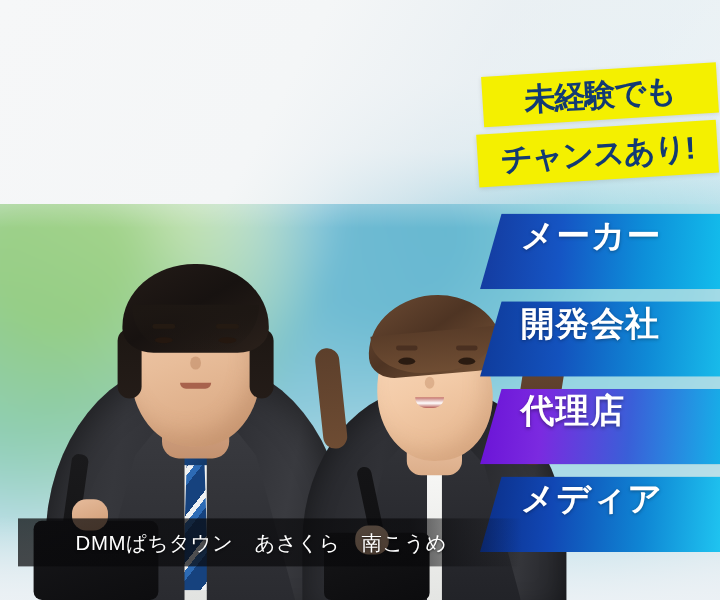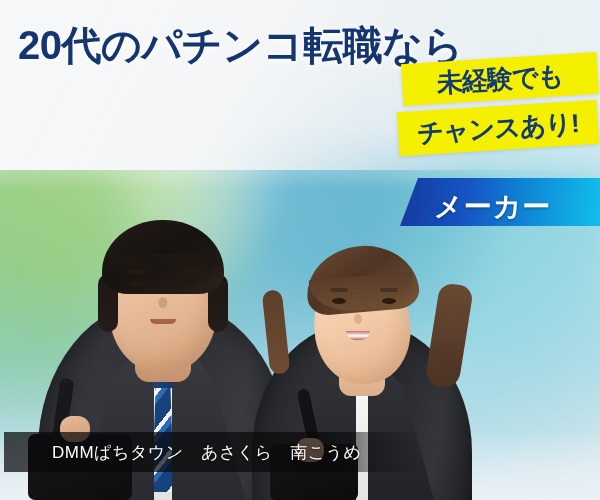--- a/index.html
+++ b/index.html
@@ -235,38 +235,38 @@
     white-space:nowrap;letter-spacing:-1px;
     display:flex;align-items:center;justify-content:center;
     box-shadow:0 1px 4px rgba(0,0,0,.12);
   }
   .badge-1{left:4px;top:0;width:196px;height:42px;transform:rotate(-3.6deg);}
   .badge-2{left:0;top:48px;width:200px;height:44px;transform:rotate(-3.6deg);}
 
   
   .tabs{position:absolute;right:0;top:178px;width:200px;}
   .tab{
-    position:relative;height:48px;margin-bottom:10px;width:200px;
+    position:relative;height:63px;margin-bottom:10px;width:200px;
     clip-path:polygon(18px 0,100% 0,100% 100%,0 100%);
-    display:flex;align-items:flex-end;
+    display:flex;align-items:flex-start;
     box-shadow:0 2px 6px rgba(0,0,0,.18);
   }
   .tab-label{
     margin-left:34px;color:#fff;font-size:28px;font-weight:700;letter-spacing:1px;
     text-shadow:0 1px 3px rgba(0,0,0,.35);white-space:nowrap;
   }
   .tab-0{background:linear-gradient(95deg,#143a9e 0%,#1555c4 34%,#0d8fd9 68%,#13bdec 100%);}
   .tab-1{background:linear-gradient(95deg,#3a12c9 0%,#3f2ad2 30%,#1b6fd4 66%,#16b4e8 100%);}
   .tab-2{background:linear-gradient(95deg,#0f3a9a 0%,#1352bd 34%,#0f8ad6 70%,#18bbea 100%);}
   .tab-3{background:linear-gradient(95deg,#6a13d6 0%,#7b2ae0 26%,#3a5fd8 62%,#16b0e8 100%);}
   .tab-4{background:linear-gradient(95deg,#0b2e86 0%,#1147b4 30%,#0f86d4 68%,#1fc4f0 100%);}
 
   
   .caption-band{
-    position:absolute;left:4px;bottom:28px;width:420px;height:40px;
+    position:absolute;left:15px;bottom:28px;width:420px;height:40px;
     background:linear-gradient(90deg,rgba(8,8,10,.72) 0%,rgba(8,8,10,.68) 78%,rgba(8,8,10,0) 100%);
     display:flex;align-items:center;text-align:right;
   }
   .caption-text{
     margin-left:48px;color:#fff;font-size:17px;letter-spacing:.5px;white-space:nowrap;
     text-shadow:0 1px 2px rgba(0,0,0,.6);
   }
 </style>
 </head>
 <body>
@@ -316,31 +316,39 @@
     <div class="browR"></div>
     <div class="eyeL"></div>
     <div class="eyeR"></div>
     <div class="nose"></div>
     <div class="mouth"></div>
     <div class="bagstrap"></div>
     <div class="bag"></div>
     <div class="hand"></div>
   </div>
 
-  <div class="headline">20代のパチンコ転職なら</div>
 
 
   <div class="badges">
     <div class="badge badge-1">未経験でも</div>
     <div class="badge badge-2">チャンスあり!</div>
   </div>
 
   <div class="tabs">
     <div class="tab tab-0">
       <span class="tab-label">メーカー</span>
     </div>
+    <div class="tab tab-2">
+      <span class="tab-label">開発会社</span>
+    </div>
+    <div class="tab tab-3">
+      <span class="tab-label">代理店</span>
+    </div>
+    <div class="tab tab-4">
+      <span class="tab-label">メディア</span>
+    </div>
   </div>
 
   <div class="caption-band">
     <span class="caption-text">DMMぱちタウン　あさくら　南こうめ</span>
   </div>
 
 </div>
 
 </body></html>

